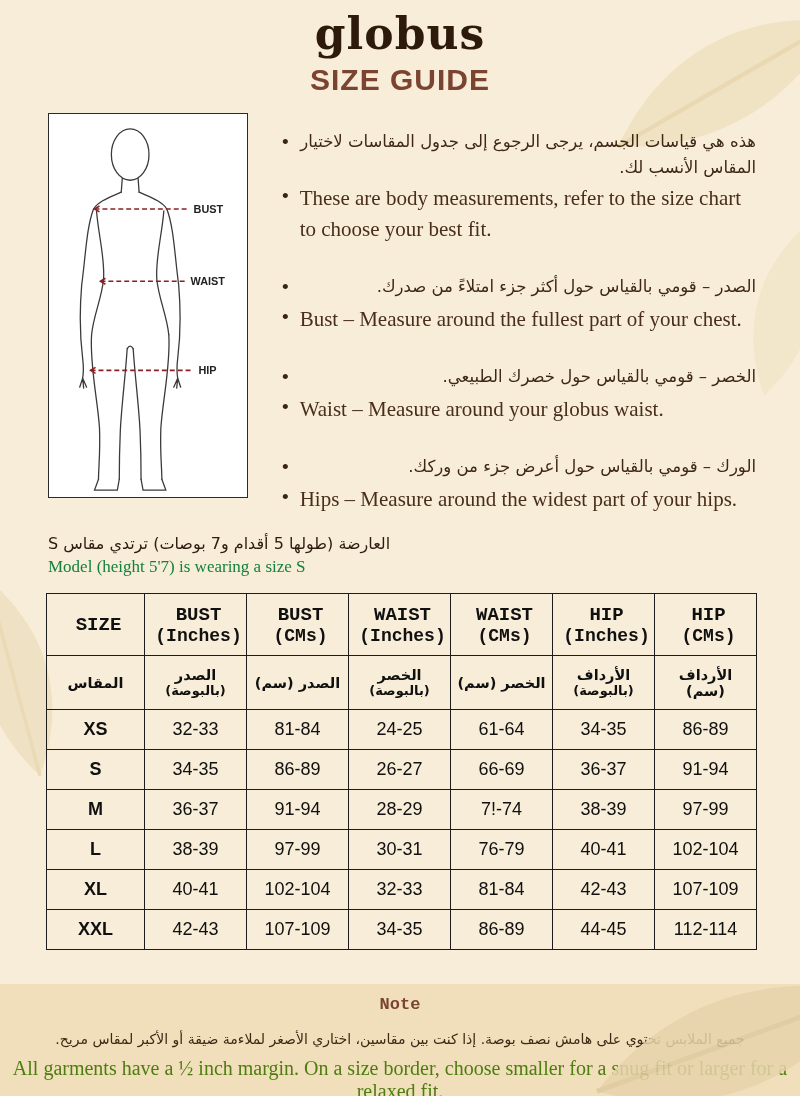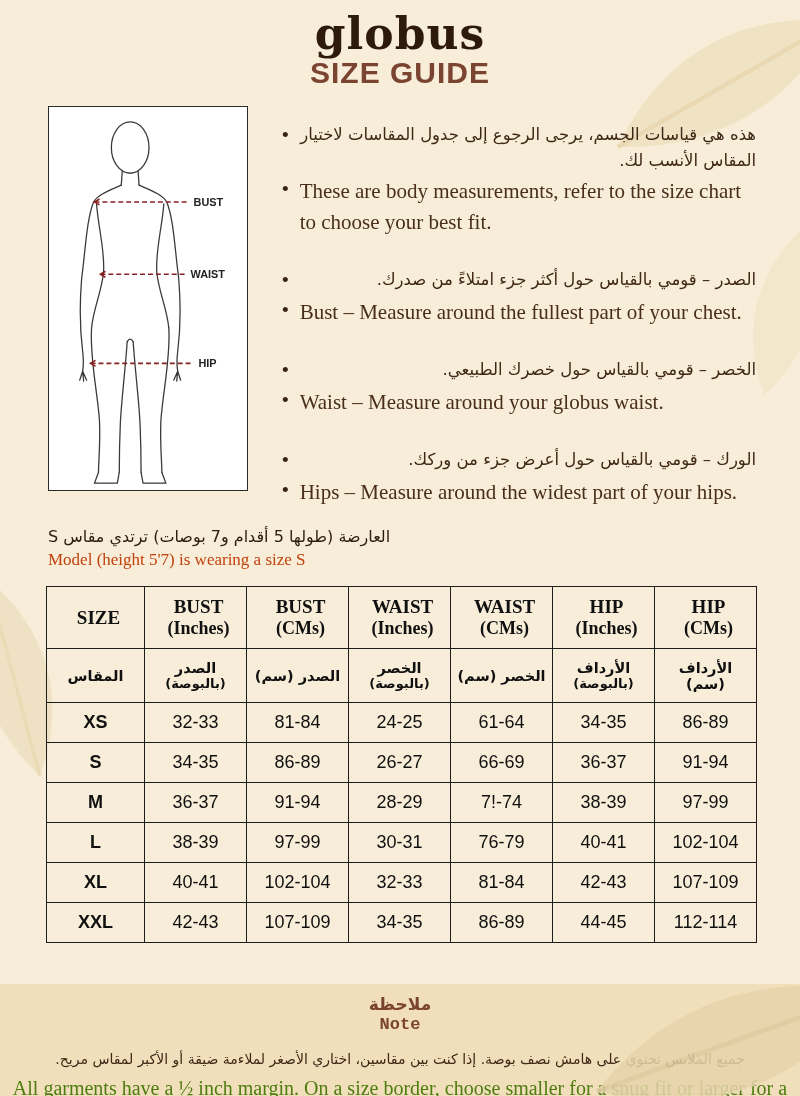--- a/index.html
+++ b/index.html
@@ -22,21 +22,21 @@
   
   .header { position:relative; z-index:1; text-align:center; padding-top:12px; }
   .logo {
     font-family:"DejaVu Serif", serif;
     font-weight:700; font-size:44px; line-height:1;
     color:#2e1a0b; letter-spacing:1px;
   }
   .title {
     font-family:"Liberation Sans", sans-serif;
     font-weight:700; font-size:30px; letter-spacing:1px;
-    color:#7a4431; 
+    color:#7a4431; margin-top:7px;
   }
 
   
   .measure-section { position:relative; z-index:1; display:flex; gap:34px; margin:16px 44px 0 48px; }
   .figure-box { flex:none; width:200px; height:385px; background:#ffffff; border:1px solid #2b2b2b; }
   .figure-box svg { width:100%; height:100%; display:block; }
 
   .instructions { list-style:none; flex:1; padding-top:16px; display:flex; flex-direction:column; gap:30px; }
   .group { display:flex; flex-direction:column; gap:3px; }
   .line { display:flex; gap:11px; align-items:flex-start; }
@@ -51,32 +51,32 @@
     font-family:"Liberation Serif", serif;
     font-size:21px; line-height:1.45; color:#4a2e1c;
   }
 
   
   .model-note { position:relative; z-index:1; margin:20px 48px 0; }
   .model-note .ar {
     font-family:"DejaVu Sans", sans-serif; font-size:16px; color:#2c1b0e;
     direction:rtl; text-align:left;
   }
-  .model-note .en { font-family:"Liberation Serif", serif; font-size:17px; color:#c2410c; margin-top:4px; }
+  .model-note .en { font-family:"Liberation Serif", serif; font-size:17px; color:#15803d; margin-top:4px; }
 
   
   .size-table {
     position:relative; z-index:1;
     width:710px; margin:16px auto 0; margin-left:46px;
     border-collapse:collapse; table-layout:fixed;
   }
   .size-table th, .size-table td {
     border:1.5px solid #1c1c1c; text-align:center; vertical-align:middle; padding:2px;
   }
-  .head-en th { height:62px; font-family:Liberation Serif, serif; font-weight:700; font-size:19px; color:#101010;padding-left:8px; }
+  .head-en th { height:62px; font-family:Liberation Mono, monospace; font-weight:700; font-size:19px; color:#101010;padding-left:8px; }
   .head-en .l2 { font-size:18px; }
   .head-ar th { height:54px; font-family:"DejaVu Sans", sans-serif; font-weight:700; font-size:14.5px; color:#101010; }
   .head-ar .l2 { font-size:13px; }
   .size-table tbody td { height:40px; font-size:18px; color:#101010; }
   .size-table td.size { font-weight:700; }
 
   
   .note-band {
     position:absolute; left:0; right:0; bottom:0; height:112px;
     background:#f0dfba; z-index:1; text-align:center; padding:10px 8px 0;
@@ -321,19 +321,18 @@
         <td>107-109</td>
         <td>34-35</td>
         <td>86-89</td>
         <td>44-45</td>
         <td>112-114</td>
       </tr>
     </tbody>
   </table>
 
   <footer class="note-band">
-    <div class="note-title-ar" lang="ar">ملاحظة</div>
     <div class="note-title-en">Note</div>
     <div class="note-body-ar" lang="ar" dir="rtl">جميع الملابس تحتوي على هامش نصف بوصة. إذا كنت بين مقاسين، اختاري الأصغر لملاءمة ضيقة أو الأكبر لمقاس مريح.</div>
     <div class="note-body-en">All garments have a ½ inch margin. On a size border, choose smaller for a snug fit or larger for a relaxed fit.</div>
   </footer>
 
 </div>
 
 </body></html>

